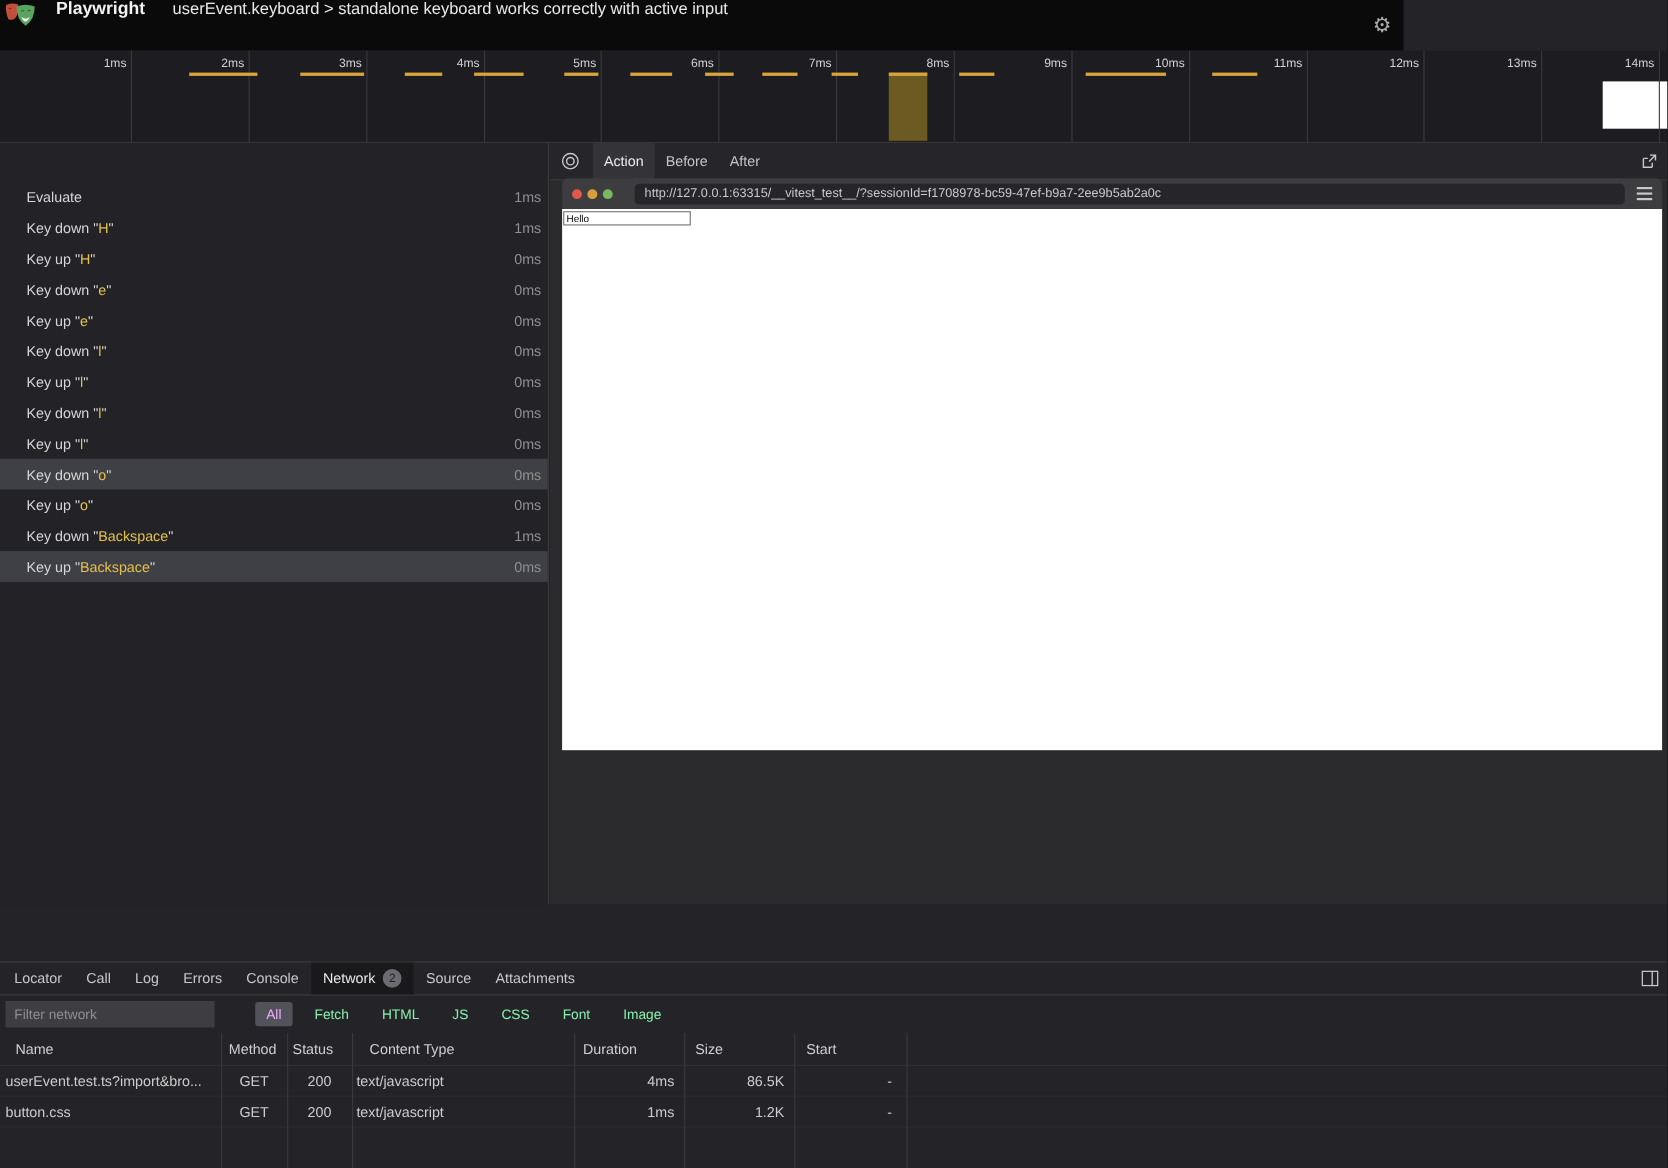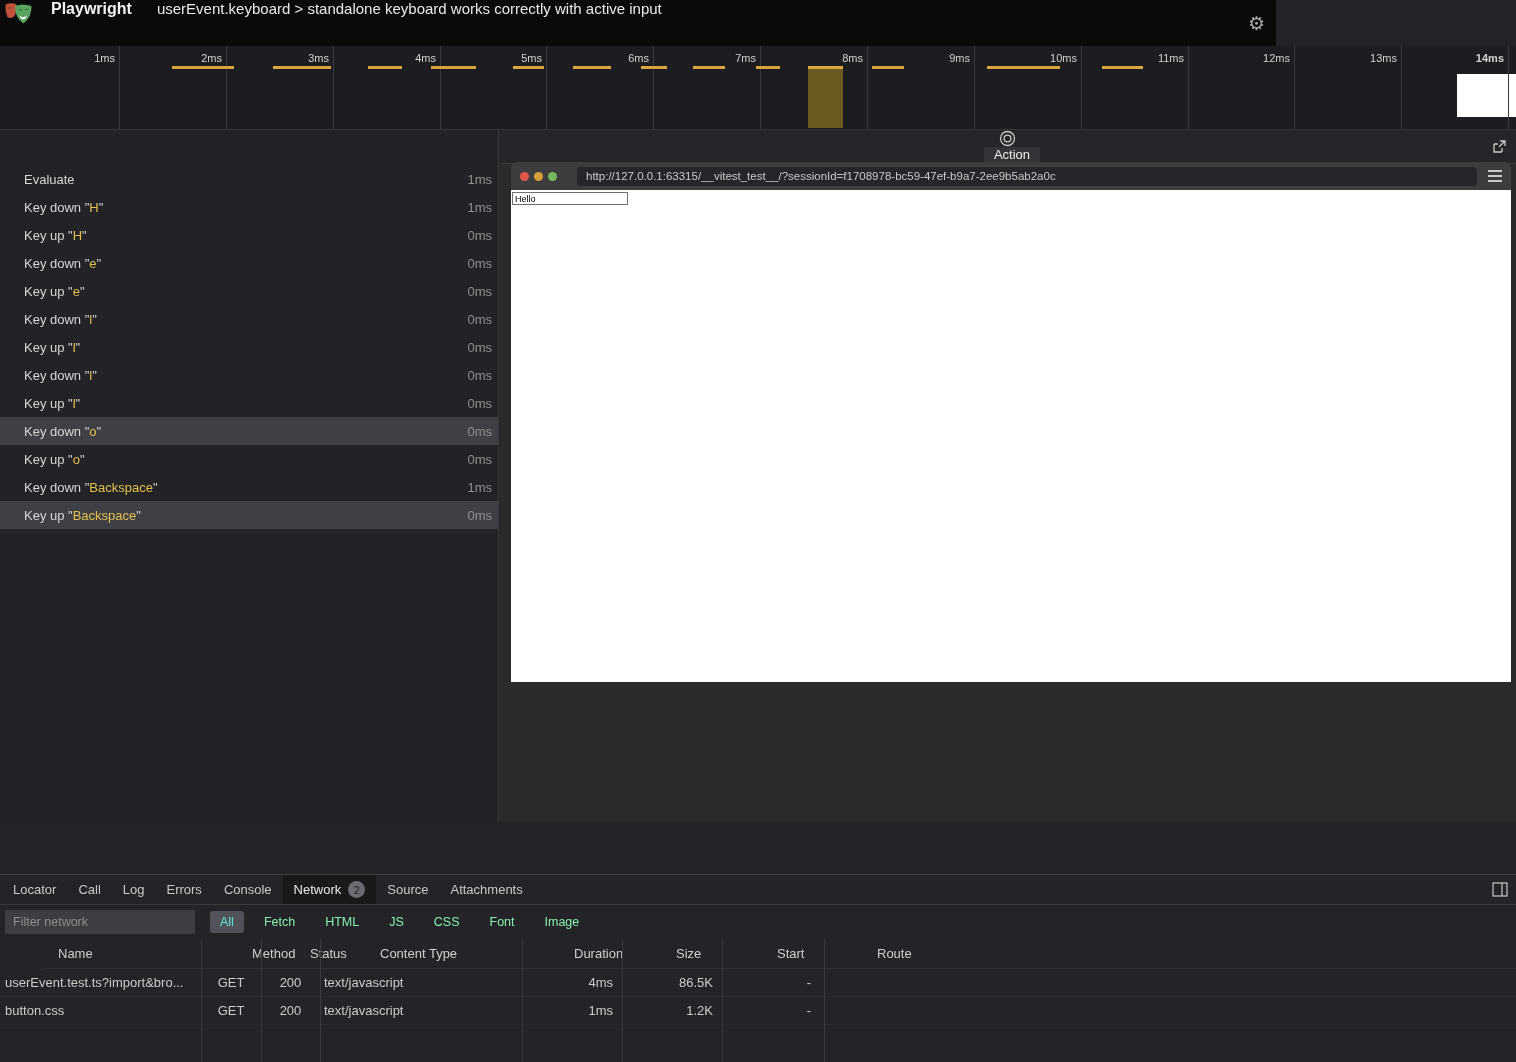--- a/index.html
+++ b/index.html
@@ -34,21 +34,21 @@
   .ltab { height:100%; display:flex; align-items:center; padding:0 9px; color:#b9b9b9; cursor:default; }
   .ltab.selected { color:#f0f0f0; }
   .action-list { position:absolute; top:35px; left:0; right:0; bottom:0; overflow:hidden; }
   .action-row { height:28px; display:flex; align-items:center; padding:0 6px 0 24px; color:#d6d6d6; }
   .action-row.selected { background:#3f3f46; }
   .action-row .dur { margin-left:auto; color:#909090; }
   .keytok { }
   
   .right-panel { position:absolute; top:130px; left:500px; right:0; bottom:240px; background:#2b2b2e; }
   .right-tabs { height:34px; display:flex; align-items:center; background:#26262a;
-    border-bottom:1px solid #3c3c3c; padding-left:8px; position:relative;flex-direction:column; }
+    border-bottom:1px solid #3c3c3c; padding-left:8px; position:relative; }
   .target-icon { margin:0 12px 0 2px; display:flex; }
   .rtab { height:100%; display:flex; align-items:center; padding:0 10px; color:#c4c4c4; }
   .rtab.selected { background:#333338; color:#ececec; }
   .expand-icon { position:absolute; right:9px; top:9px; display:flex; }
   .browser { position:absolute; left:11px; top:32px; width:1000px; }
   .chrome { height:28px; background:#3d3d40; border-radius:6px 6px 0 0;
     display:flex; align-items:center; padding:0 9px; }
   .dot { width:9px; height:9px; border-radius:50%; margin-right:5px; flex:0 0 auto; }
   .urlbar { flex:1; height:19px; background:#26262a; border-radius:4px; margin:0 11px 0 15px;
     display:flex; align-items:center; padding:0 9px; color:#c9c9c9; font-size:11.5px;
@@ -68,24 +68,24 @@
   .btab.selected { background:#19191c; color:#e8e8e8; }
   .badge { width:17px; height:17px; border-radius:50%; background:#6b6b71; color:#232327;
     font-size:11px; display:flex; align-items:center; justify-content:center; margin-left:7px; }
   .split-icon { position:absolute; right:8px; top:7px; display:flex; }
   .filter-row { height:34px; display:flex; align-items:center; padding-left:5px; }
   .filter-input { width:190px; height:24px; background:#3d3d42; border:none; color:#84cc16;
     font-size:12.5px; padding:0 8px; font-family:"Liberation Sans", sans-serif; outline:none; }
   .filter-input::placeholder { color:#8f8f8f; }
   .chips { display:flex; margin-left:15px; gap:10px; align-items:center; }
   .chip { padding:4px 10px; border-radius:3px; color:#86efac; font-size:12.5px; }
-  .chip.selected { background:#52525a; color:#5eead4; }
+  .chip.selected { background:#52525a; color:#f0abfc;margin-left:22px; }
   .net-table { position:absolute; top:64px; left:0; right:0; bottom:0; }
   .vsep { position:absolute; top:0; bottom:0; width:1px; background:#3a3a3e; }
-  .net-header { height:30px; position:relative; border-bottom:1px solid #323236; color:#cfcfcf;margin-left:44px; }
+  .net-header { height:30px; position:relative; border-bottom:1px solid #323236; color:#cfcfcf; }
   .net-row { height:28px; position:relative; border-bottom:1px solid #2b2b2f; color:#cccccc; }
   .cell { position:absolute; top:0; height:100%; display:flex; align-items:center;
     white-space:nowrap; overflow:hidden; }
 </style>
 </head>
 <body>
 
 <div id="app">
 
   <div class="top-bar">
@@ -123,21 +123,21 @@
       <div class="tick-label" style="left: 974px;">9ms</div>
       <div class="gridline" style="left: 1081px;"></div>
       <div class="tick-label" style="left: 1081px;">10ms</div>
       <div class="gridline" style="left: 1188px;"></div>
       <div class="tick-label" style="left: 1188px;">11ms</div>
       <div class="gridline" style="left: 1294px;"></div>
       <div class="tick-label" style="left: 1294px;">12ms</div>
       <div class="gridline" style="left: 1401px;"></div>
       <div class="tick-label" style="left: 1401px;">13ms</div>
       <div class="gridline" style="left: 1508px;"></div>
-      <div class="tick-label" style="left: 1508px; font-weight: bold;">14ms</div>
+      <div class="tick-label" style="left: 1508px;">14ms</div>
       <div class="tl-bar" style="left: 172px; width: 62px; background: rgb(217, 164, 60);"></div>
       <div class="tl-bar" style="left: 273px; width: 58px; background: rgb(217, 164, 60);"></div>
       <div class="tl-bar" style="left: 368px; width: 34px; background: rgb(217, 164, 60);"></div>
       <div class="tl-bar" style="left: 431px; width: 45px; background: rgb(217, 164, 60);"></div>
       <div class="tl-bar" style="left: 513px; width: 31px; background: rgb(217, 164, 60);"></div>
       <div class="tl-bar" style="left: 573px; width: 38px; background: rgb(217, 164, 60);"></div>
       <div class="tl-bar" style="left: 641px; width: 26px; background: rgb(217, 164, 60);"></div>
       <div class="tl-bar" style="left: 693px; width: 32px; background: rgb(217, 164, 60);"></div>
       <div class="tl-bar" style="left: 756px; width: 24px; background: rgb(217, 164, 60);"></div>
       <div class="tl-bar" style="left: 872px; width: 32px; background: rgb(217, 164, 60);"></div>
@@ -311,21 +311,20 @@
     </div>
     <div class="net-table">
       <div class="net-header">
           <div class="cell" style="left: 0px; width: 201px; padding-left: 14px; justify-content: flex-start;">Name</div>
           <div class="cell" style="left: 201px; width: 60px; padding-left: 7px; justify-content: flex-start;">Method</div>
           <div class="cell" style="left: 261px; width: 59px; padding-left: 5px; justify-content: flex-start;">Status</div>
           <div class="cell" style="left: 320px; width: 202px; padding-left: 16px; justify-content: flex-start;">Content Type</div>
           <div class="cell" style="left: 522px; width: 100px; padding-left: 8px; justify-content: flex-start;">Duration</div>
           <div class="cell" style="left: 622px; width: 100px; padding-left: 10px; justify-content: flex-start;">Size</div>
           <div class="cell" style="left: 722px; width: 102px; padding-left: 11px; justify-content: flex-start;">Start</div>
-          <div class="cell" style="left: 824px; width: 692px; padding-left: 9px; justify-content: flex-start;">Route</div>
         </div>
       <div class="net-rows">
           <div class="net-row">
             <div class="cell" style="left: 0px; width: 201px; padding-left: 5px;">userEvent.test.ts?import&amp;bro...</div>
             <div class="cell" style="left: 201px; width: 60px; justify-content: center;">GET</div>
             <div class="cell" style="left: 261px; width: 59px; justify-content: center;">200</div>
             <div class="cell" style="left: 320px; width: 202px; padding-left: 4px;">text/javascript</div>
             <div class="cell" style="left: 522px; width: 100px; justify-content: flex-end; padding-right: 9px;">4ms</div>
             <div class="cell" style="left: 622px; width: 100px; justify-content: flex-end; padding-right: 9px;">86.5K</div>
             <div class="cell" style="left: 722px; width: 102px; justify-content: flex-end; padding-right: 13px;">-</div>

